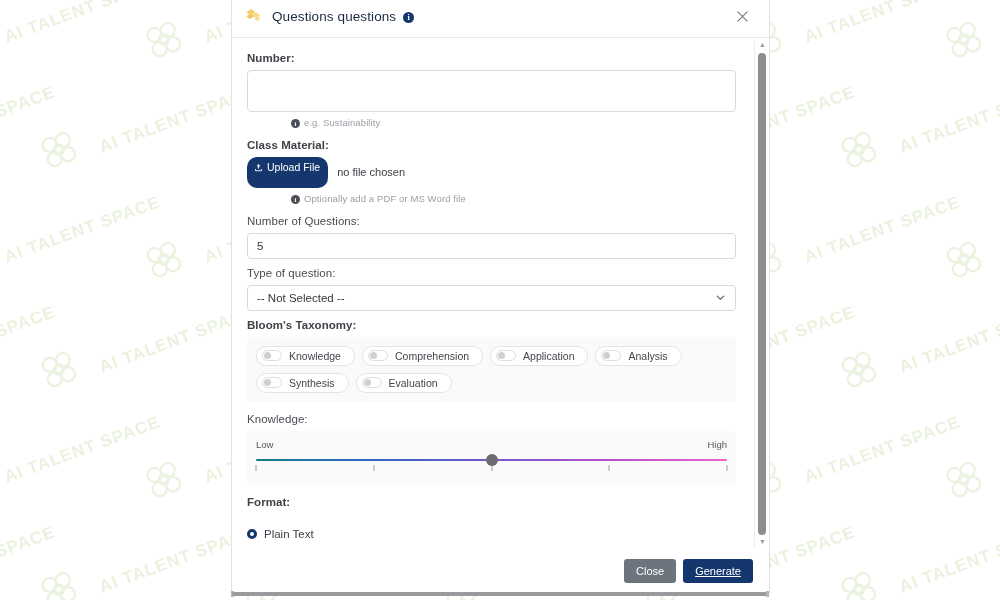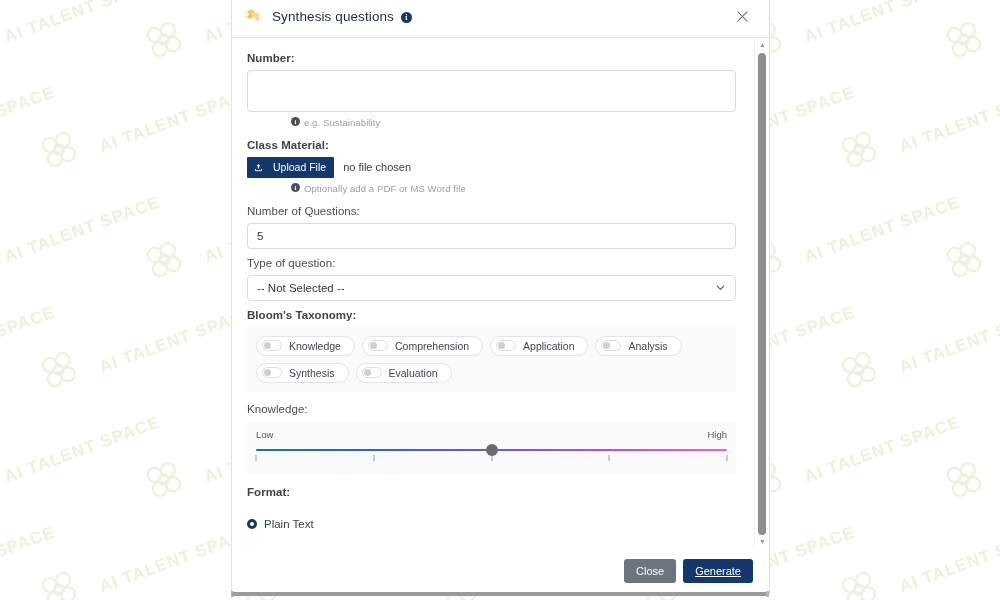--- a/index.html
+++ b/index.html
@@ -175,21 +175,21 @@
     outline: none;
     font-family: "Liberation Sans", sans-serif;
     font-size: 12px;
     padding: 6px 8px;
     color: #33363b;
     display: block;
   }
 
   .hint {
     display: flex;
-    align-items: flex-start;
+    align-items: flex-end;
     margin-top: 5px;
     font-size: 9.5px;
     color: #9aa0a6;
     letter-spacing: .1px;
     padding-left: 44px;
   }
   .hint-i {
     flex: 0 0 9px;
     width: 9px; height: 9px;
     border-radius: 50%;
@@ -207,27 +207,27 @@
   .row-block { margin-bottom: 0; }
 
   .upload-row {
     display: flex;
     align-items: center;
   }
   .upload-btn {
     background: #14386e;
     color: #fff;
     border: none;
-    border-radius: 1px;
+    border-radius: 10px;
     font-size: 10.5px;
     font-family: "Liberation Sans", sans-serif;
-    padding: 5px 8px 5px 7px;
+    padding: 5px 8px 15px 7px;
     display: inline-flex;
     align-items: center;
-    gap: 10px;
+    gap: 4px;
     cursor: pointer;
     line-height: 1;
   }
   .upload-btn svg { display:block; }
   .nofile {
     font-size: 11px;
     color: #3d4046;
     margin-left: 9px;
   }
 
@@ -741,21 +741,21 @@
 
     <div class="dlg-header">
       <span class="hdr-icon">
         <svg viewBox="0 0 18 16" width="18" height="16" aria-hidden="true">
           <path d="M1.5 4.2 L6.3 1.1 L10.4 4.0 L5.7 7.2 Z" fill="#f4cd67"></path>
           <path d="M6.6 7.0 L11.1 4.2 L15.3 7.0 L10.8 10.0 Z" fill="#f6d98c"></path>
           <path d="M1.2 8.3 L5.4 5.9 L9.0 8.3 L4.9 10.9 Z" fill="#f2c558"></path>
           <circle cx="12.4" cy="10.7" r="2.4" fill="#f7dd9b"></circle>
         </svg>
       </span>
-      <span class="hdr-title">Synthesis questions</span>
+      <span class="hdr-title">Questions questions</span>
       <span class="hdr-info">i</span>
       <span class="hdr-close">
         <svg viewBox="0 0 14 14" width="13" height="13" aria-hidden="true">
           <path d="M2 2 L12 12 M12 2 L2 12" stroke="#6b7280" stroke-width="1.1" fill="none" stroke-linecap="round"></path>
         </svg>
       </span>
     </div>
 
     <div class="dlg-body-wrap">
       <div class="dlg-body">

